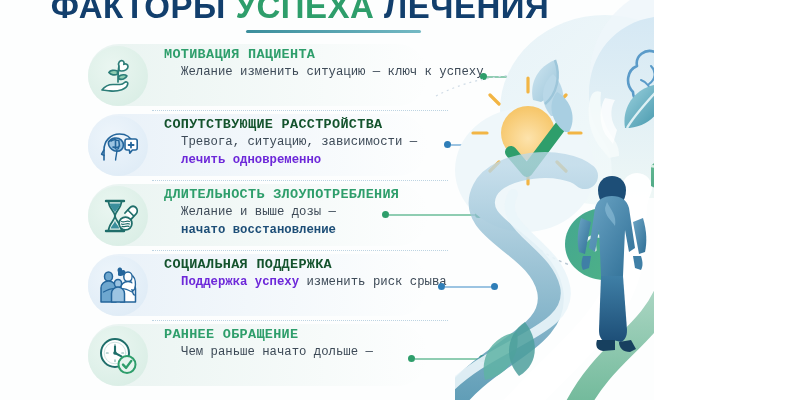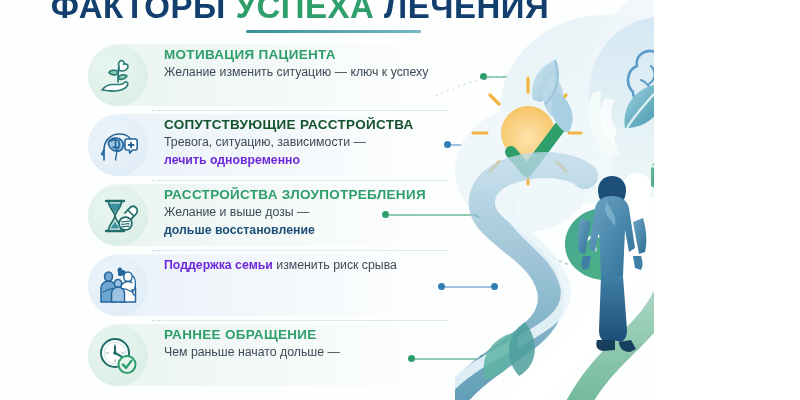--- a/index.html
+++ b/index.html
@@ -47,29 +47,30 @@
     position:absolute; left:88px; top:6px; width:60px; height:60px;
     border-radius:50%;
     background:radial-gradient(circle at 40% 35%, #eaf6f1 0%, #dcefe7 70%, #d4ebe2 100%);
     display:flex; align-items:center; justify-content:center;
   }
   .row.blue .icon-circle {
     background:radial-gradient(circle at 40% 35%, #eef5fb 0%, #e1edf7 70%, #dbe9f4 100%);
   }
   .icon-circle svg { display:block; }
 
-  .txt { position:absolute; left:164px; top:6px; width:300px; }
+  .txt { position:absolute; left:164px; top:6px; width:300px;font-family:Liberation Mono, monospace; }
   .head {
     font-size:13.5px; font-weight:bold; letter-spacing:0.3px;
     color:#2e9e6b; white-space:nowrap; line-height:17px;
   }
   .row.blue .head { color:#14532d; }
   .sub {
     font-size:12.3px; color:#3d4a57; line-height:15.5px; margin-top:2px;
     white-space:nowrap;
+    margin-left:17px;
   }
   .sub b { color:#6d28d9; font-weight:bold; }
   .row.green .sub b { color:#1d4e77; }
 
   
   .conn { position:absolute; height:9px; display:flex; align-items:center; }
   .conn .dot { width:7px; height:7px; border-radius:50%; flex:0 0 auto; }
   .conn .bar { height:2px; flex:1 1 auto; }
   .conn.g .dot { background:#2e9e6b; }
   .conn.g .bar { background:#8fcdb2; }
@@ -154,23 +155,23 @@
           <path d="M14.5 9 c0 7 6.5 11 6.5 15 0 4-6.5 8-6.5 15 M27.5 9 c0 7-6.5 11-6.5 15 0 4 6.5 8 6.5 15"></path>
           <path d="M15.6 11.5 h10.8 c-.6 4.4-5.4 7.4-5.4 9.6 0-2.2-4.8-5.2-5.4-9.6z" fill="#3b8e9c" stroke="none"></path>
           <path d="M16.6 36.6 h8.8 c-1-3.4-4.4-6-4.4-8.2 0 2.2-3.4 4.8-4.4 8.2z" fill="#3b8e9c" stroke="none"></path>
           <path d="M31 21 l5-5.4 c1.6-1.8 4.4-1.8 6 0 1.6 1.8 1.6 4.6 0 6.4 l-5 5.4" fill="#ffffff" stroke="#1f6e6a"></path>
           <path d="M33.8 18 l5.6 5.6" stroke="#1f6e6a" stroke-width="1.5"></path>
           <circle cx="31.5" cy="31.5" r="6.4" fill="#ffffff" stroke="#1f6e6a"></circle>
           <path d="M27.6 29.5 c2.4 1.2 5.4-1.2 7.8 0 M27.4 32 c2.4 1.2 5.6-1.2 8 0 M28 34.4 c2.2 1 5-1 7 0" stroke-width="1.2"></path>
         </svg>
       </div>
       <div class="txt">
-        <div class="head">РАССТРОЙСТВА ЗЛОУПОТРЕБЛЕНИЯ</div>
+        <div class="head">ДЛИТЕЛЬНОСТЬ ЗЛОУПОТРЕБЛЕНИЯ</div>
         <div class="sub"><span>Желание и выше дозы —</span></div>
-        <div class="sub"><b>дольше восстановление</b></div>
+        <div class="sub"><b>начато восстановление</b></div>
       </div>
       <div class="conn g" style="left:382px; top:30px; width:100px;">
         <span class="dot"></span>
         <span class="bar"></span>
         <span class="dot"></span>
       </div>
     </div>
 
     <div class="row blue">
       <div class="sep"></div>
@@ -183,21 +184,22 @@
           <ellipse cx="34" cy="14.8" rx="4.2" ry="4.8" fill="#ffffff" stroke="#24659b"></ellipse>
           <path d="M26.5 40 V27 c0-4.4 3.4-7.6 7.5-7.6 4.1 0 7.5 3.2 7.5 7.6 v13z" fill="#ffffff" stroke="#24659b"></path>
           <path d="M38.8 14 c2.6 2.6 3.2 8 2 12.4 -.6 2-2 2.6-3 1.4" fill="#ffffff" stroke="#24659b"></path>
           <path d="M38.6 28.5 c0 2.6 .4 4 1.8 4.6" stroke-width="1.3"></path>
           <ellipse cx="24" cy="21.5" rx="3.6" ry="4.1" fill="#9cc4e2" stroke="#24659b"></ellipse>
           <path d="M17.5 40 V31.5 c0-3.6 2.9-6.4 6.5-6.4 3.6 0 6.5 2.8 6.5 6.4 V40z" fill="#9cc4e2" stroke="#24659b"></path>
           <path d="M9.5 30 c3-1.6 7-3.4 10-3.4 M38 30 c-3-1.6-6.6-3.4-9.6-3.4" stroke-width="1.4"></path>
         </svg>
       </div>
       <div class="txt">
-        <div class="sub"><b>Поддержка семьи</b> <span>изменить риск срыва</span></div>
+        <div class="head">СОЦИАЛЬНАЯ ПОДДЕРЖКА</div>
+        <div class="sub"><b>Поддержка успеху</b> <span>изменить риск срыва</span></div>
       </div>
       <div class="conn b" style="left:438px; top:32px; width:60px;">
         <span class="dot"></span>
         <span class="bar"></span>
         <span class="dot"></span>
       </div>
     </div>
 
     <div class="row green">
       <div class="sep"></div>

